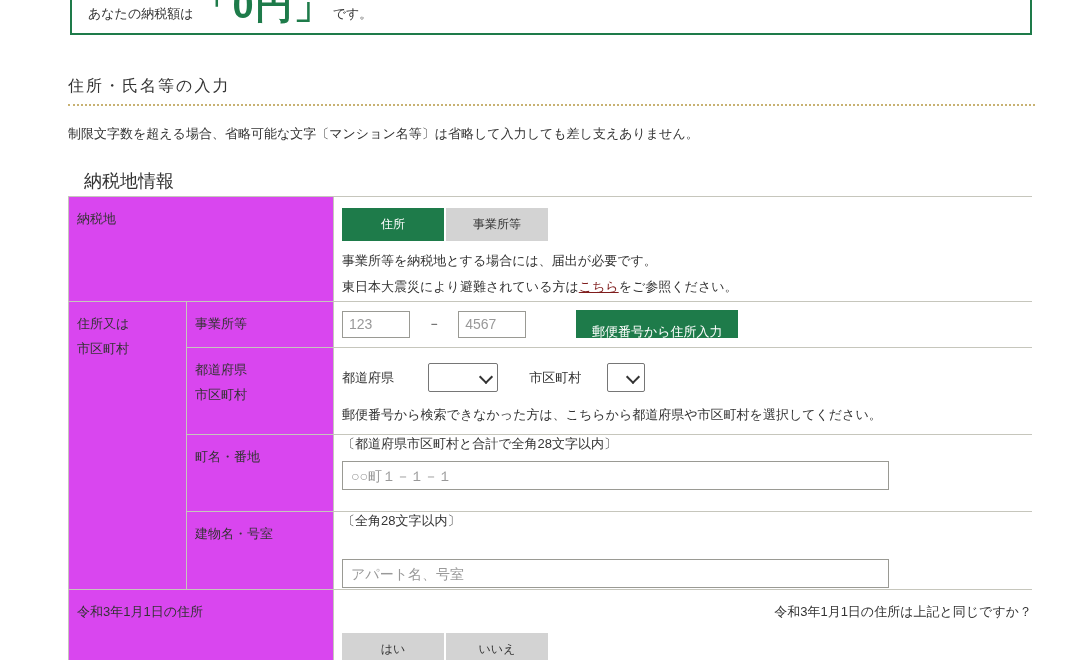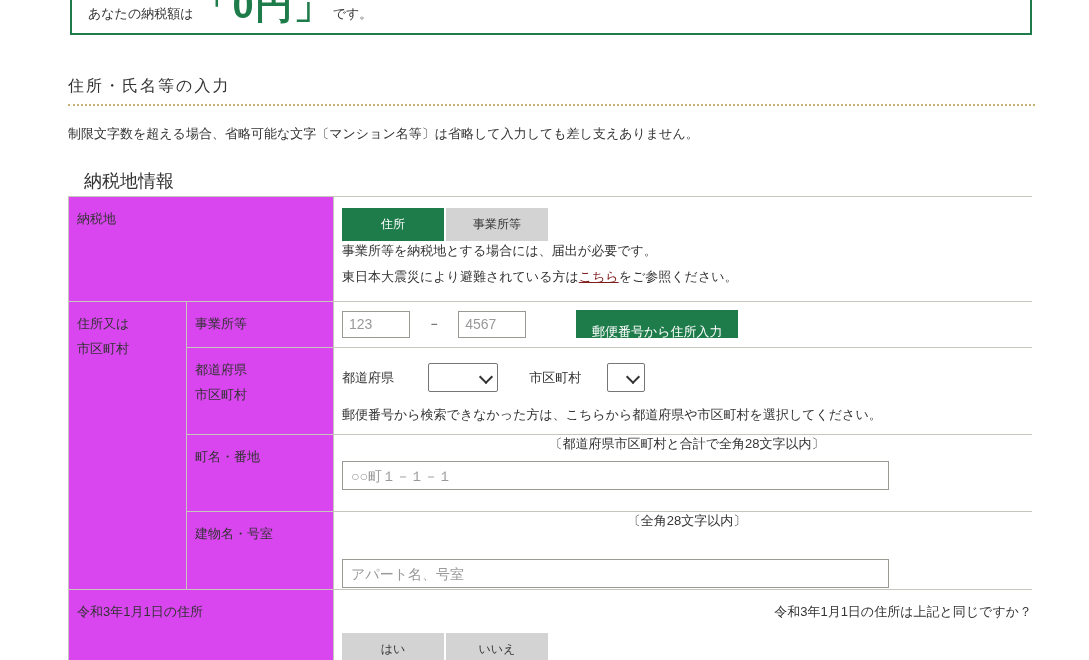--- a/index.html
+++ b/index.html
@@ -76,21 +76,21 @@
   
   .seg-row { margin-top: 11px; font-size: 0; }
   .seg-btn {
     display: inline-block; width: 102px; height: 33px;
     line-height: 33px; text-align: center;
     font-size: 12px; cursor: pointer; margin-right: 2px;
   }
   .seg-on  { background: #1e7b4a; color: #ffffff; }
   .seg-off { background: #d3d3d3; color: #333333; }
 
-  .cell-note { margin-top: 0; line-height: 19px; font-size: 13px; }
+  .cell-note { margin-top: 10px; line-height: 19px; font-size: 13px; }
   .cell-note + .cell-note { margin-top: 7px; }
   a.inline-link { color: #7f1d1d; text-decoration: underline; cursor: pointer; }
 
   
   .postal-line { margin-top: 8px; white-space: nowrap; }
   input.postal-input {
     width: 54px; height: 25px;
     border: 1px solid #9a9a94; background: #fff;
     font-size: 14px; padding: 0 6px; color: #333;
     font-family: inherit; vertical-align: middle;
@@ -118,21 +118,21 @@
   .chev {
     position: absolute; right: 6px; top: 50%;
     width: 8px; height: 8px; margin-top: -6px;
     border-right: 2px solid #333; border-bottom: 2px solid #333;
     transform: rotate(45deg);
   }
   .ml28 { margin-left: 28px; }
   .helper-text { margin-top: 14px; font-size: 13px; }
 
   
-  .hint-line { font-size: 13px; text-align: center; }
+  .hint-line { font-size: 13px; }
   .pad9  { padding-top: 9px; }
   .pad13 { padding-top: 13px; }
   input.long-input {
     display: block; margin-top: 8px;
     width: 529px; height: 27px;
     border: 1px solid #9a9a94; background: #fff;
     font-size: 14px; padding: 0 8px; color: #6d28d9;
     font-family: inherit;
   }
   input.mt11 { margin-top: 29px; }

